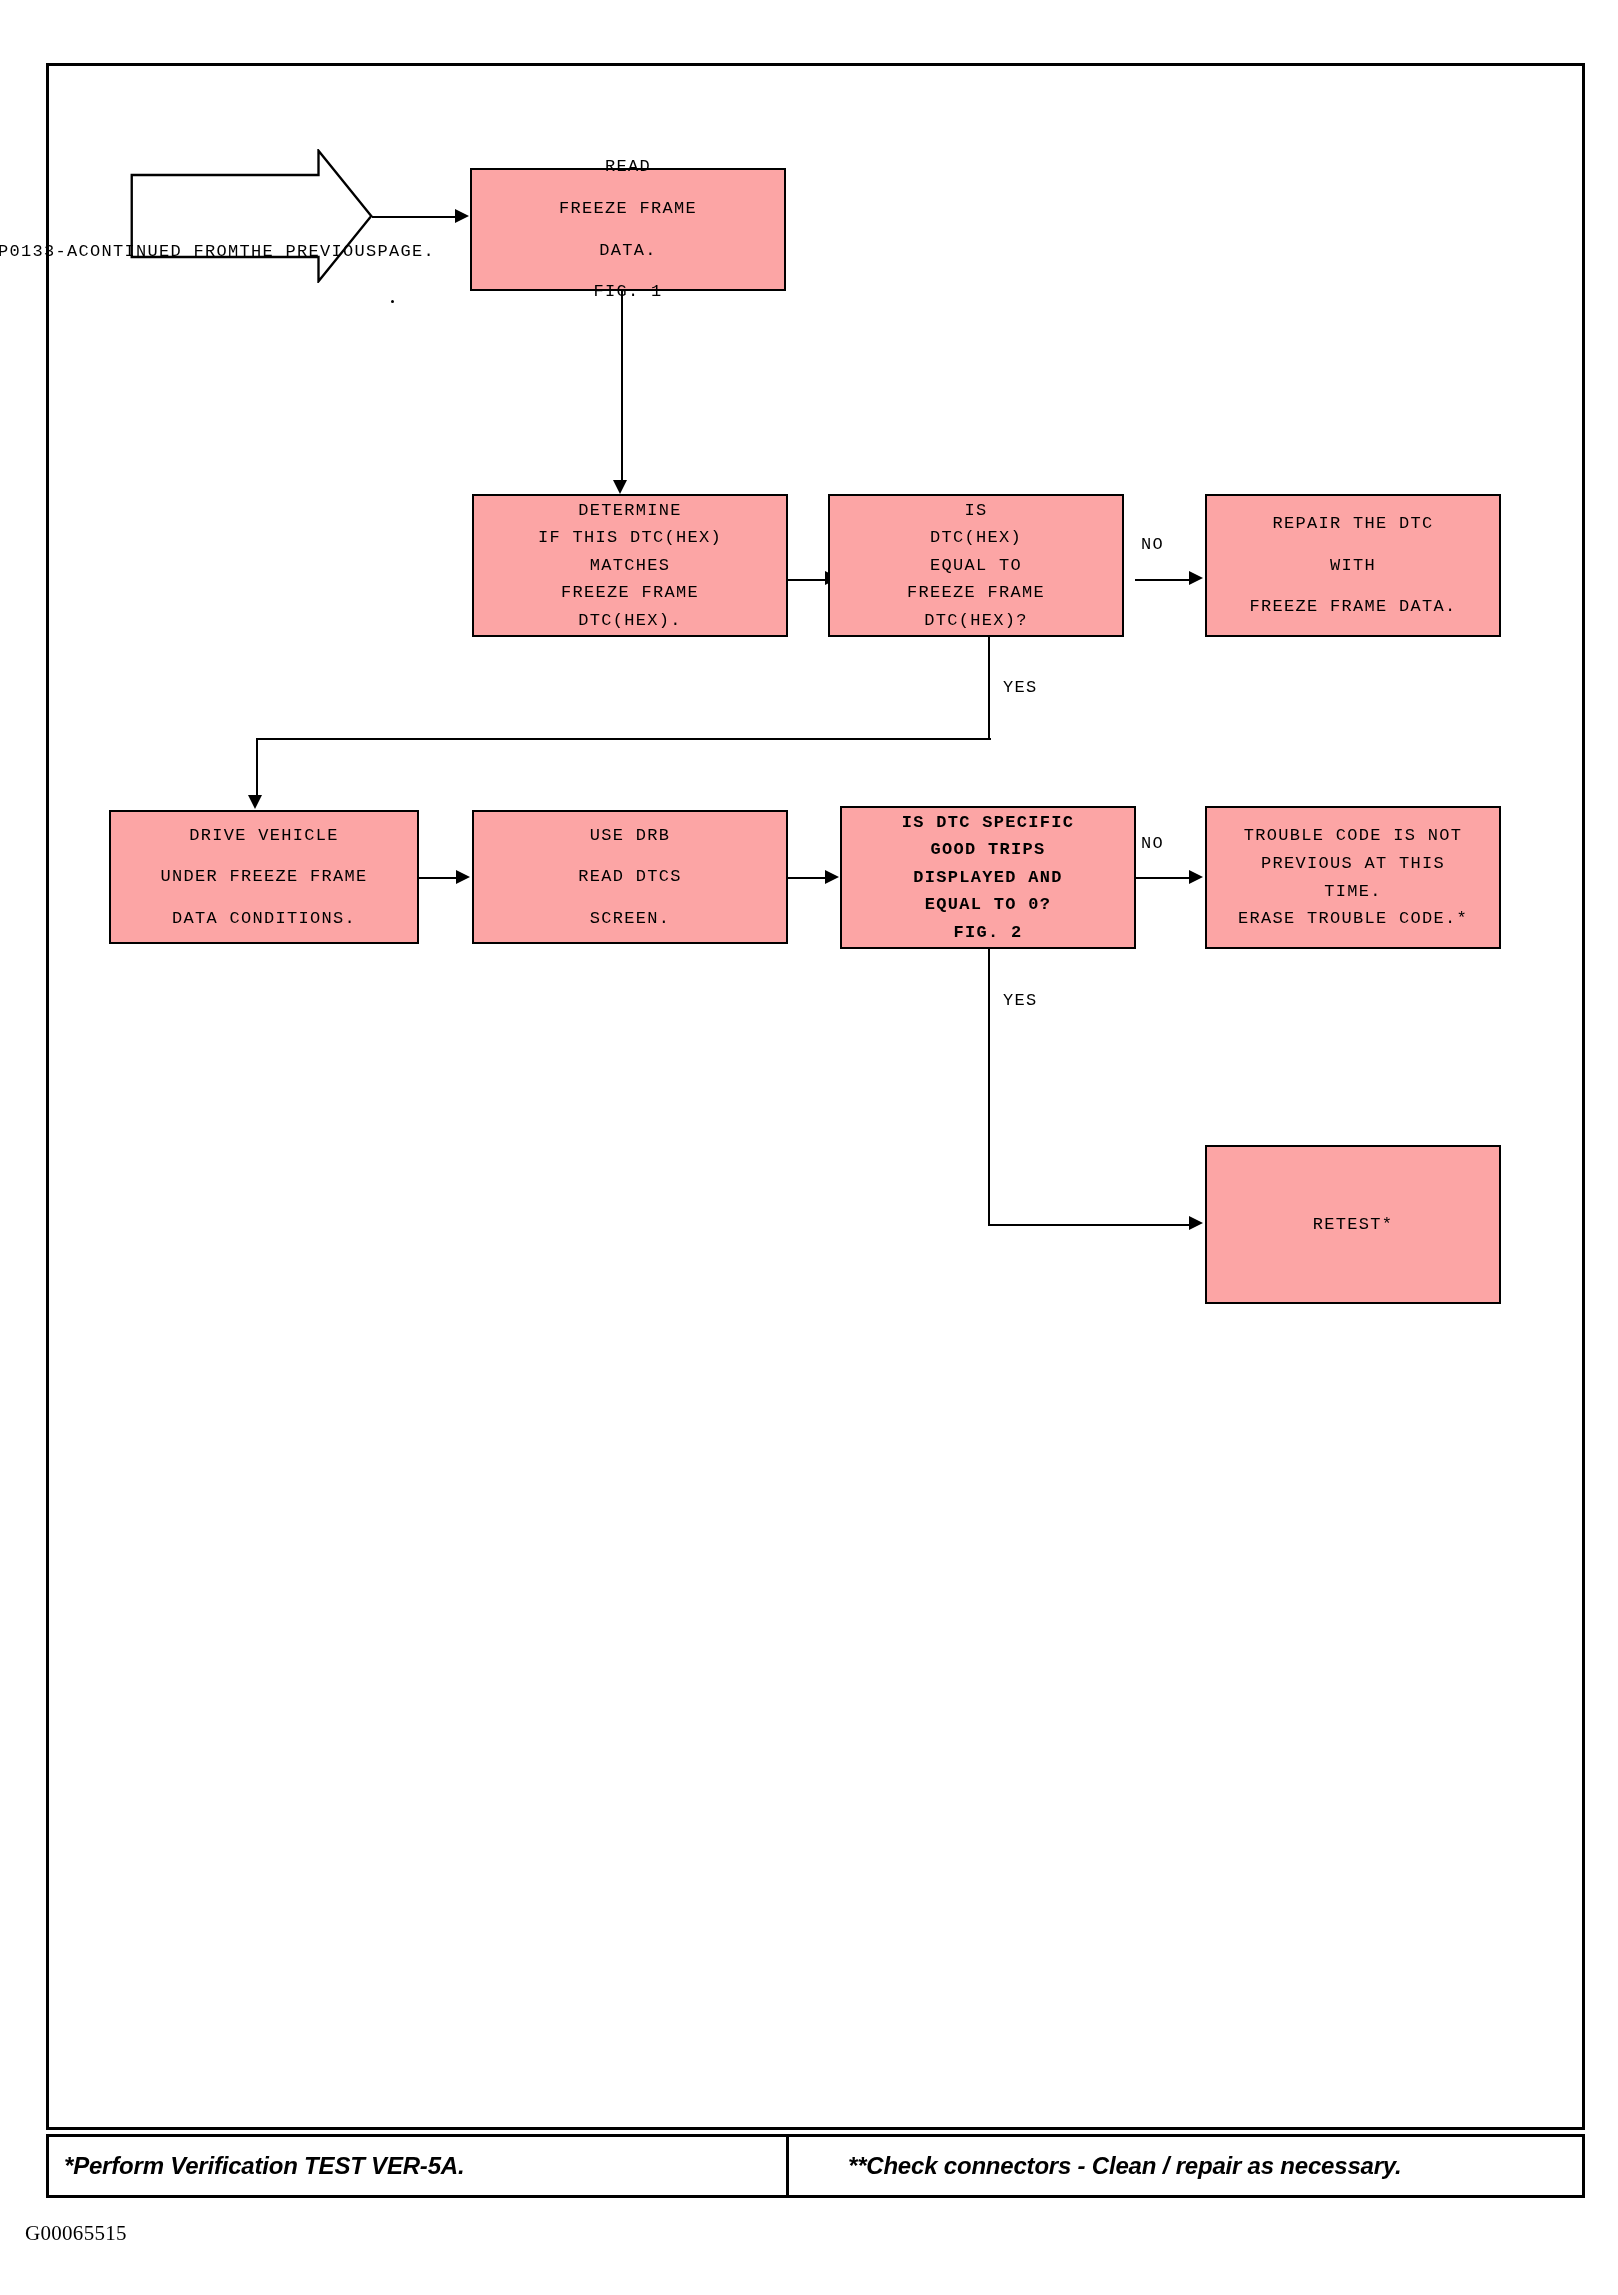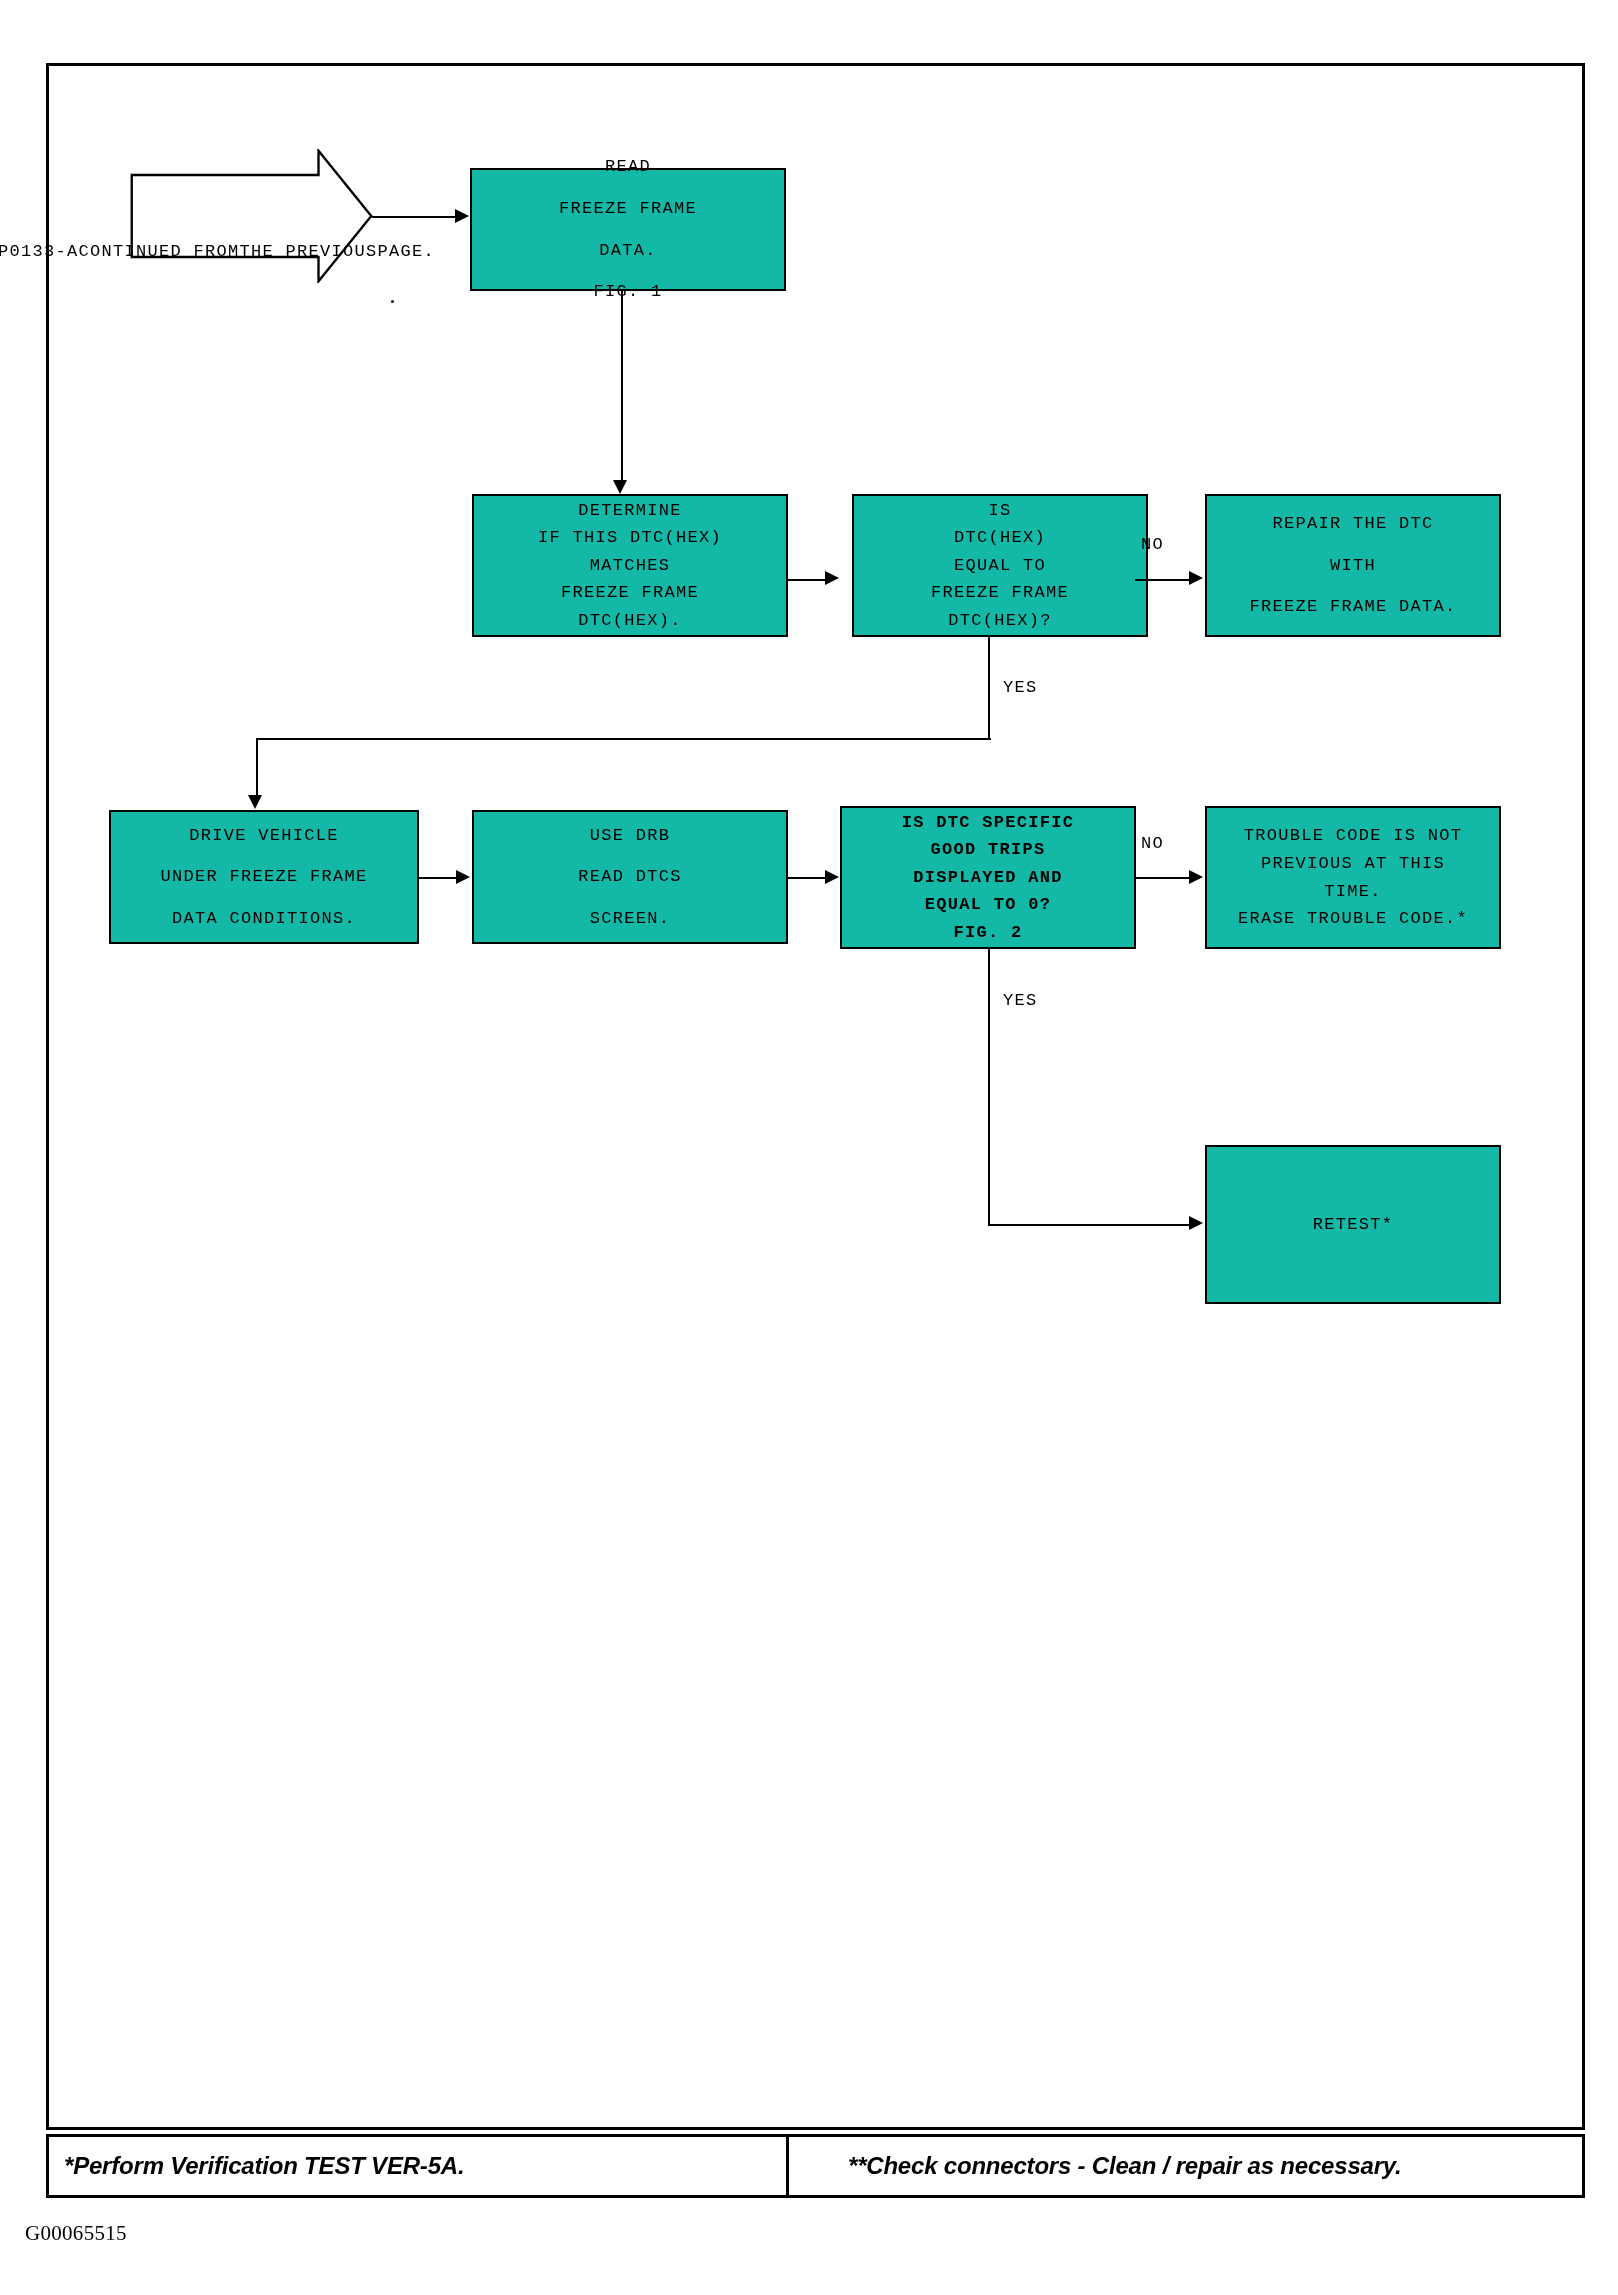--- a/index.html
+++ b/index.html
@@ -2,21 +2,21 @@
 <html style="font-size:13.4px"><head>
 <meta charset="utf-8">
 <style>
   html,body{margin:0;padding:0;background:#ffffff;}
   body{width:1619px;height:2295px;position:relative;font-family:"Liberation Mono","DejaVu Sans Mono",monospace;color:#000;}
 
   .page-frame{position:absolute;left:46px;top:63px;width:1539px;height:2067px;
               border:3.4px solid #000;box-sizing:border-box;}
 
   
-  .node{position:absolute;border:2.1px solid #000;box-sizing:border-box;background:#14b8a6;
+  .node{position:absolute;border:2.1px solid #000;box-sizing:border-box;background:#fca5a5;
         display:flex;flex-direction:column;align-items:center;justify-content:center;
         font-size:17px;line-height:1.62;letter-spacing:1.3px;text-align:center;white-space:pre;}
   .node .ln{display:block;}
   .node.sp .ln{line-height:2.45;}
 
   
   .arrow-node{position:absolute;}
   .arrow-node svg{position:absolute;left:0;top:0;}
   .arrow-node .txt{position:absolute;left:0;top:0;width:127px;height:100%;
         display:flex;align-items:center;justify-content:center;
@@ -83,21 +83,21 @@
   <span class="ln">DETERMINE</span>
   <span class="ln">IF THIS DTC(HEX)</span>
   <span class="ln">MATCHES</span>
   <span class="ln">FREEZE FRAME</span>
   <span class="ln">DTC(HEX).</span>
 </div>
 
 <div class="hline" style="left:787px;top:579px;width:40px;"></div>
 <div class="arrowhead ah-right" style="left:825px;top:571px;"></div>
 
-<div class="node" style="left:852px;top:494px;width:296px;height:143px;">
+<div class="node" style="left:828px;top:494px;width:296px;height:143px;">
   <span class="ln">IS</span>
   <span class="ln">DTC(HEX)</span>
   <span class="ln">EQUAL TO</span>
   <span class="ln">FREEZE FRAME</span>
   <span class="ln">DTC(HEX)?</span>
 </div>
 
 <div class="hline" style="left:1135px;top:579px;width:56px;"></div>
 <div class="arrowhead ah-right" style="left:1189px;top:571px;"></div>
 <div class="edge-label" style="left:1141px;top:535px;">NO</div>

